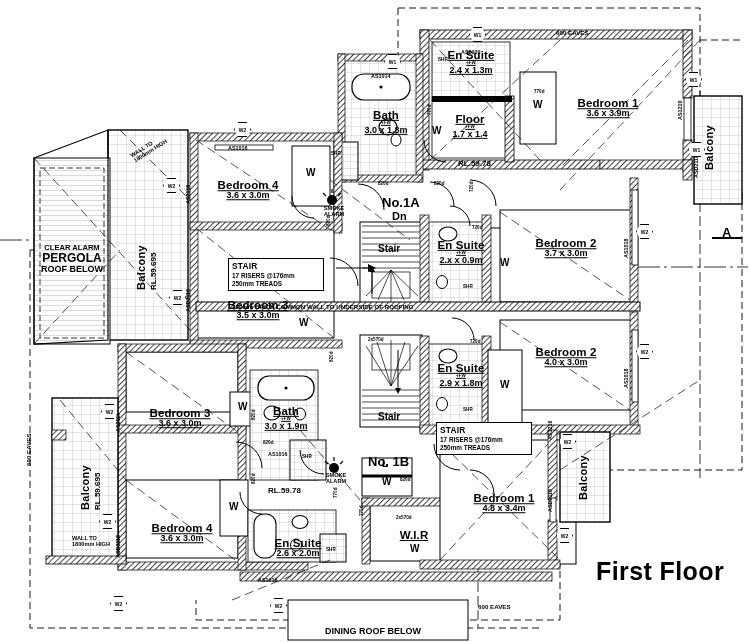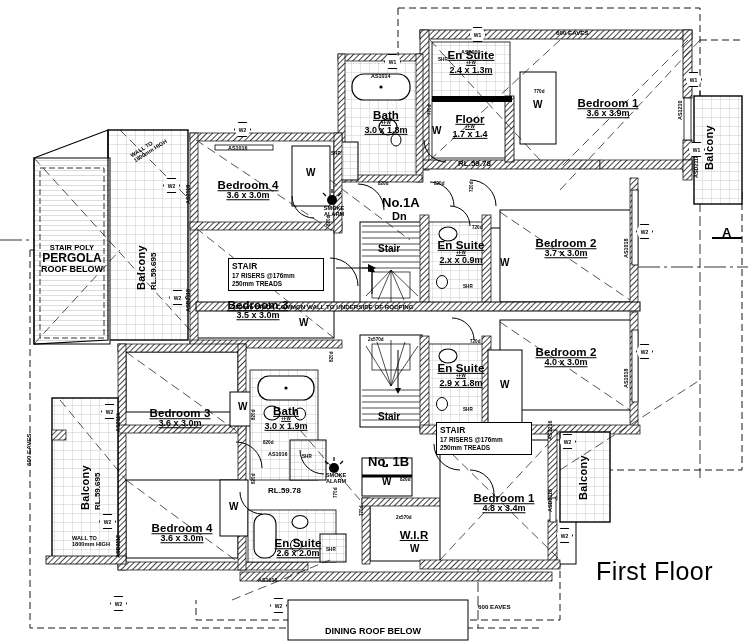--- a/index.html
+++ b/index.html
@@ -11,21 +11,21 @@
   }
   #plan{position:absolute;left:0;top:0;width:750px;height:642px;}
   .lbl{position:absolute;white-space:nowrap;line-height:1.05;}
   .rm{font-weight:700;text-align:center;text-decoration:underline;}
   .rm .nm{font-size:11.5px;letter-spacing:.1px;}
   .rm .dim{font-size:9px;font-weight:700;}
   .tiny{font-size:5.4px;font-weight:700;}
   .xtiny{font-size:4.6px;font-weight:700;}
   .mini{font-size:6.2px;font-weight:700;}
   .unit{font-size:13px;font-weight:700;}
-  .title{font-size:25px;font-weight:400;letter-spacing:.4px;}
+  .title{font-size:25px;font-weight:700;letter-spacing:.4px;}
   .rot90{transform:rotate(-90deg);transform-origin:left top;}
   .ctr{transform:translate(-50%,-50%);}
   .stairbox{
     position:absolute;border:1.2px solid #000;background:#fff;
     padding:2px 3px;font-size:6.4px;font-weight:700;line-height:1.25;
   }
   .stairbox .h{font-size:8.4px;letter-spacing:.2px;}
   .wlabel{font-size:10px;font-weight:700;}
   .balc{font-size:11px;font-weight:700;letter-spacing:.3px;}
   .rl{font-size:8px;font-weight:700;}
@@ -414,21 +414,21 @@
 
 <div class="lbl balc rot90" style="left:136px;top:290px;">Balcony</div>
 <div class="lbl rl rot90" style="left:150px;top:290px;">RL.59.695</div>
 
 <div class="lbl balc rot90" style="left:80px;top:510px;">Balcony</div>
 <div class="lbl rl rot90" style="left:94px;top:510px;">RL.59.695</div>
 
 <div class="lbl balc rot90" style="left:578px;top:500px;">Balcony</div>
 
 <div class="lbl" style="left:38px;top:244px;font-size:7.6px;font-weight:700;text-align:center;width:68px;">
-  <div>STAIR POLY</div>
+  <div>CLEAR ALARM</div>
   <div style="font-size:12px;">PERGOLA</div>
   <div style="font-size:9px;">ROOF BELOW</div>
 </div>
 
 <div class="lbl" style="left:232px;top:304px;font-size:6.2px;font-weight:700;">250mm BRICK COMMON WALL TO UNDERSIDE OF ROOFING</div>
 
 <div class="lbl" style="left:325px;top:603px;font-size:9px;font-weight:700;margin-top:24px;">DINING ROOF BELOW</div>
 
 <div class="lbl" style="left:130px;top:154px;font-size:5.6px;font-weight:700;transform:rotate(-32deg);transform-origin:left top;">
   <div>WALL TO</div>

